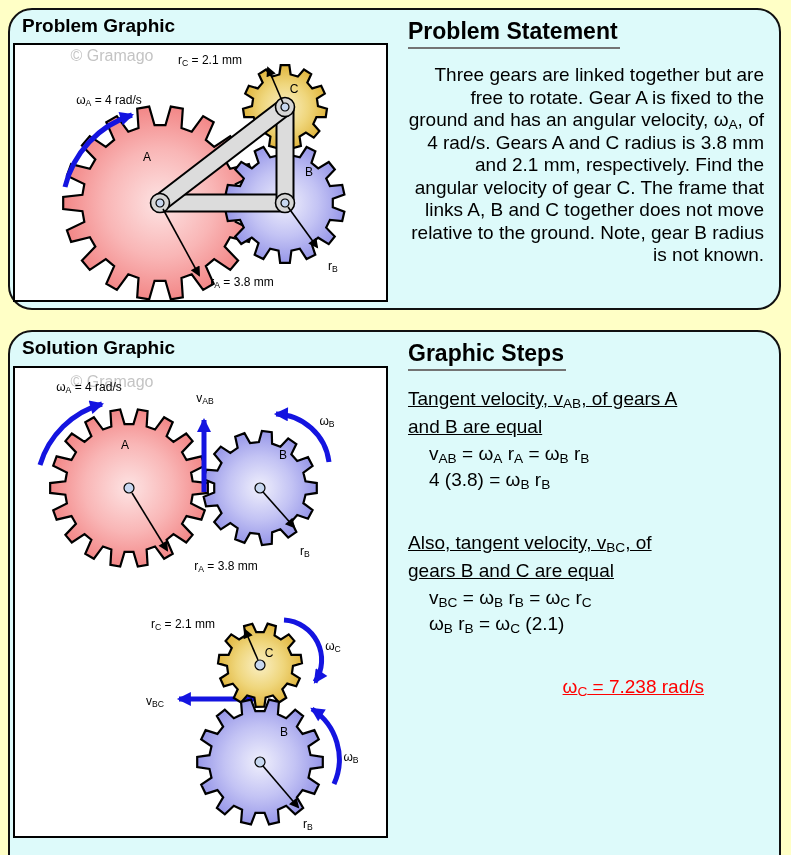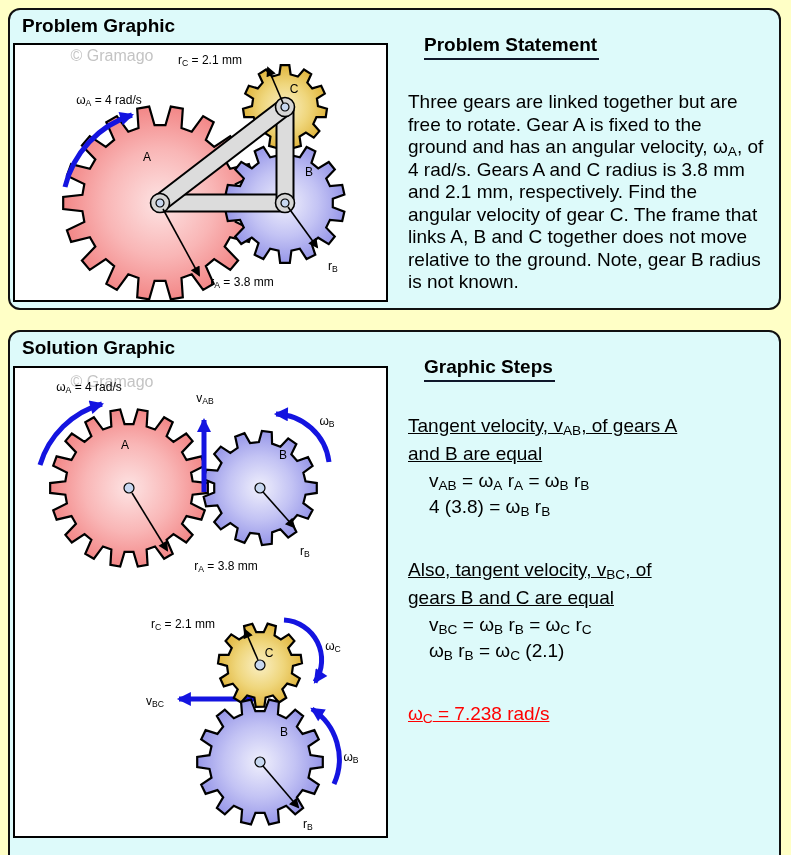--- a/index.html
+++ b/index.html
@@ -1,40 +1,40 @@
 <!DOCTYPE html>
 <html style="--page-bg: #FFFFC6; --panel-bg: #DDFAFA; --panel-border: #111111; --box-bg: #FFFFFF; --ink: #000000; --arrow-blue: #1414E0; --result-red: #FF0000; --watermark: #C4C4C4; --link-gray: #DCDCDC; --gear-red: #EF6D6D; --gear-blue: #7F7FE2; --gear-gold: #D9A51D;"><head>
 <meta charset="utf-8">
 <style>
   html,body{margin:0;padding:0;}
   body{background:var(--page-bg,#ffffc6);}
   .page{position:relative;width:791px;height:855px;background:var(--page-bg,#ffffc6);
         font-family:"Liberation Sans",sans-serif;color:var(--ink,#000);overflow:hidden;}
   .panel{position:absolute;left:8px;width:773px;background:var(--panel-bg,#ddfafa);
-         border:2px solid var(--panel-border,#111);border-radius:12px;box-sizing:border-box;}
+         border:2px solid var(--panel-border,#111);border-radius:24px;box-sizing:border-box;}
   #panel-problem{top:8px;height:302px;}
   #panel-solution{top:330px;height:552px;}
   .ptitle{position:absolute;left:12px;top:5px;margin:0;font-size:19px;font-weight:bold;white-space:nowrap;}
   .diagram{position:absolute;left:3px;background:var(--box-bg,#fff);border:2px solid #000;box-sizing:content-box;}
   #diagram-problem{top:33px;width:371px;height:255px;}
   #diagram-solution{top:34px;width:371px;height:468px;}
   .diagram svg{position:absolute;left:0;top:0;width:100%;height:100%;}
   .dl{position:absolute;transform:translate(-50%,-50%);font-size:12px;white-space:nowrap;line-height:1;}
   .wm{color:var(--watermark,#c4c4c4);font-size:16px;}
   sub{font-size:72%;vertical-align:-0.22em;line-height:0;}
   .col-right{position:absolute;left:398px;top:8px;width:358px;}
-  .heading{display:inline-block;margin:16px;font-size:19px;font-weight:bold;
-           border-bottom:2px solid #0f172a;padding:0 2px 2px 0;}
-  .statement-body{margin:15px 0 0 0;width:356px;font-size:19px;line-height:22.5px;}
+  .heading{display:inline-block;margin:0;font-size:23px;font-weight:bold;
+           border-bottom:2px solid #737373;padding:0 2px 2px 0;}
+  .statement-body{margin:15px 0 0 0;width:356px;font-size:19px;line-height:22.5px;text-align:right;}
   .steps{font-size:19px;width:300px;}
   .steps .group{margin:0 0 36px 0;}
   .steps .txt{line-height:28px;width:296px;text-decoration:underline;}
   .steps .eq{line-height:26px;margin-left:21px;white-space:nowrap;}
   .steps .combining{margin-bottom:0;}
-  .result{color:var(--result-red,#f00);margin-top:30px;white-space:nowrap;}
+  .result{color:var(--result-red,#f00);margin-top:30px;white-space:nowrap;text-align:right;}
   
   .gear{stroke:#000;stroke-width:2.2;}
   .linkO{stroke:#000;stroke-width:19;stroke-linecap:round;}
   .linkF{stroke:var(--link-gray,#dcdcdc);stroke-width:15;stroke-linecap:round;}
   .hub{fill:#d6d6d6;stroke:#000;stroke-width:1.6;}
   .pin{fill:#c7d7f0;stroke:#000;stroke-width:1.2;}
   .blk{stroke:#000;stroke-width:1.6;fill:none;}
   .blu{stroke:var(--arrow-blue,#1414e0);stroke-width:5;fill:none;}
 </style>
 </head>

